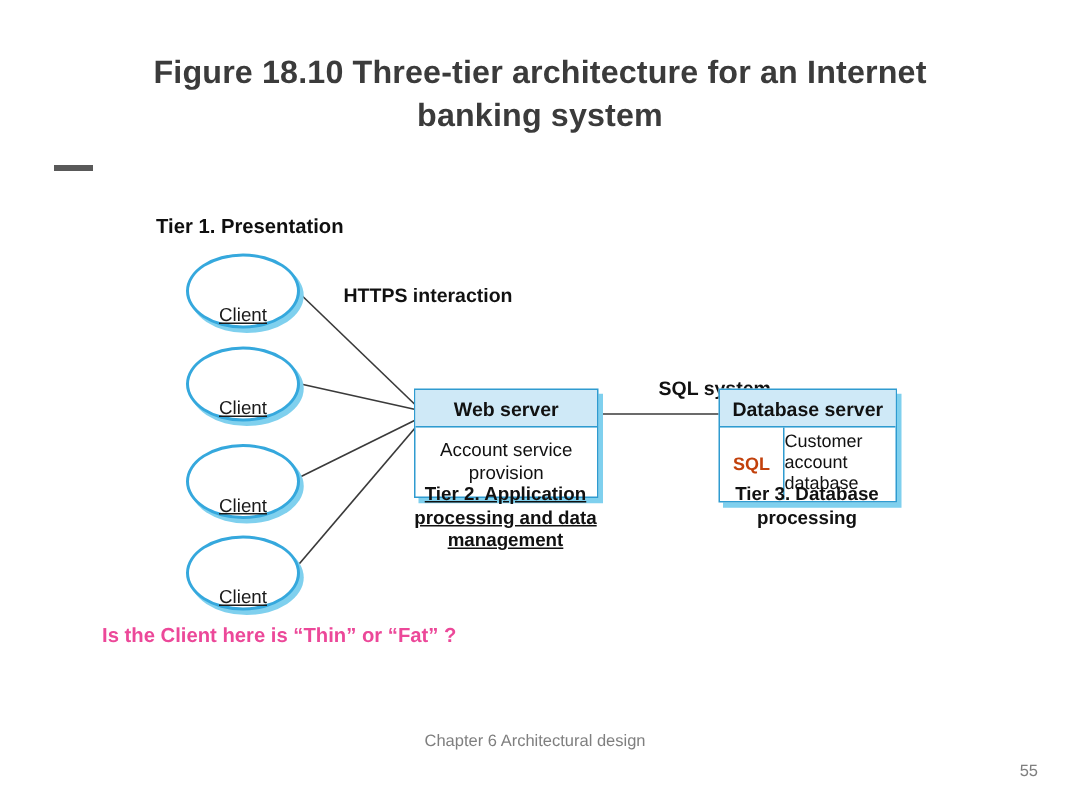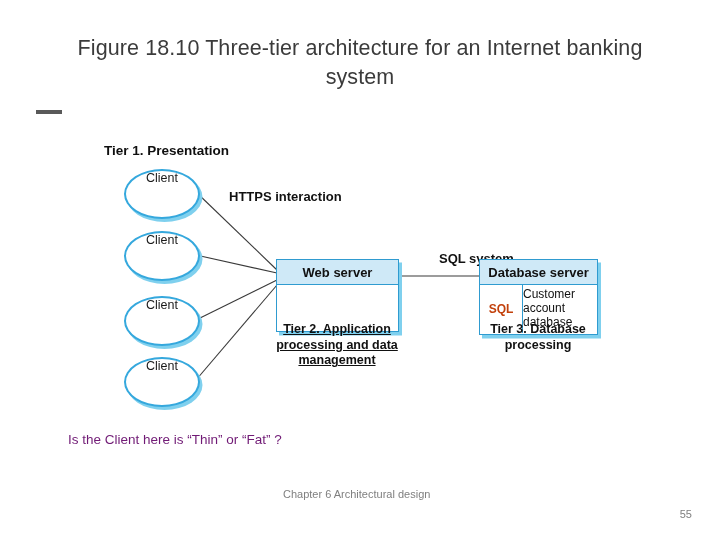--- a/index.html
+++ b/index.html
@@ -8,21 +8,21 @@
     font-family:"Liberation Sans", sans-serif;
     position:relative;overflow:hidden;
   }
   .slide{position:absolute;inset:0;}
 
   
   .title{
     position:absolute;left:60px;top:34px;width:600px;
     text-align:center;
     font-size:21.5px;line-height:1.35;color:#3b3b3b;
-    font-weight:400;
+    font-weight:700;
     letter-spacing:.1px;
   }
 
   
   .dash{
     position:absolute;left:36px;top:110px;width:26px;height:4px;
     background:#595959;
   }
 
   
@@ -30,22 +30,22 @@
 
   .tier-label{
     position:absolute;color:#0f0f0f;font-size:13.5px;font-weight:700;
   }
 
   
   .client{
     position:absolute;width:72px;height:46px;border-radius:50%;
     border:2.2px solid #35a8dd;background:#ffffff;
     box-shadow:2.5px 3px 0 0 #7fd0ee;
-    display:flex;align-items:flex-start;justify-content:center;
-    font-size:12.5px;color:#1a1a1a;
+    display:flex;align-items:flex-end;justify-content:center;
+    font-size:12.5px;color:#1a1a1a;text-decoration:underline;
   }
 
   
   .box{
     position:absolute;border:1.6px solid #2f9bd0;background:#ffffff;
     box-shadow:3px 3.5px 0 0 #7fd0ee;
     margin-top:28px;
   }
   .box .hdr{
     background:#cfe9f7;border-bottom:1.6px solid #2f9bd0;
@@ -74,22 +74,22 @@
     color:#111;line-height:1.25;
   }
   .annot{
     position:absolute;font-size:13px;color:#111;font-weight:bold;padding-left:33px;
   }
 
   svg.lines{position:absolute;left:0;top:0;width:720px;height:290px;}
 
   
   .question{
-    position:absolute;left:68px;top:432px;
-    font-size:13.5px;font-weight:normal;color:#701a75;
+    position:absolute;left:68px;top:416px;
+    font-size:13.5px;font-weight:bold;color:#ec4899;
   }
 
   
   .footer-text{
     position:absolute;left:283px;top:488px;
     font-size:11px;color:#7f7f7f;
   }
   .footer-page{
     position:absolute;right:28px;top:508px;
     font-size:11px;color:#7f7f7f;
@@ -129,20 +129,21 @@
     <div class="client" style="left:124px;top:227px;">
       <span>Client</span>
     </div>
 
     <div class="annot" style="left:196px;top:59px;">HTTPS interaction</div>
 
     <div class="annot" style="left:406px;top:121px;">SQL system</div>
 
     <div class="box" style="left:276px;top:101px;width:121px;height:71px;">
       <div class="hdr">Web server</div>
+      <div class="body" style="height:45px;">Account service provision</div>
     </div>
     <div class="caption" style="left:262px;top:192px;width:150px;text-decoration:underline;">Tier 2. Application processing and data management</div>
 
     <div class="box" style="left:479px;top:101px;width:117px;height:74px;">
       <div class="hdr">Database server</div>
       <div class="db-body">
         <div class="db-sql">SQL</div>
         <div class="db-cust">Customer account database</div>
       </div>
     </div>

